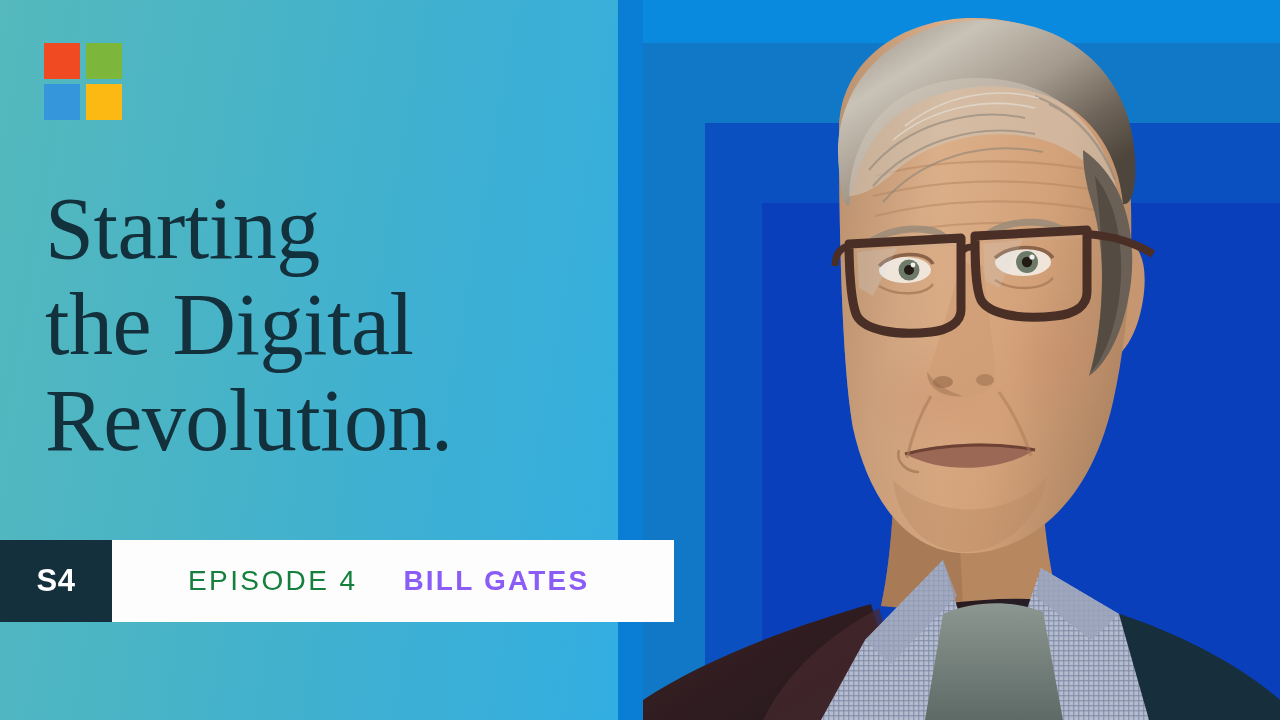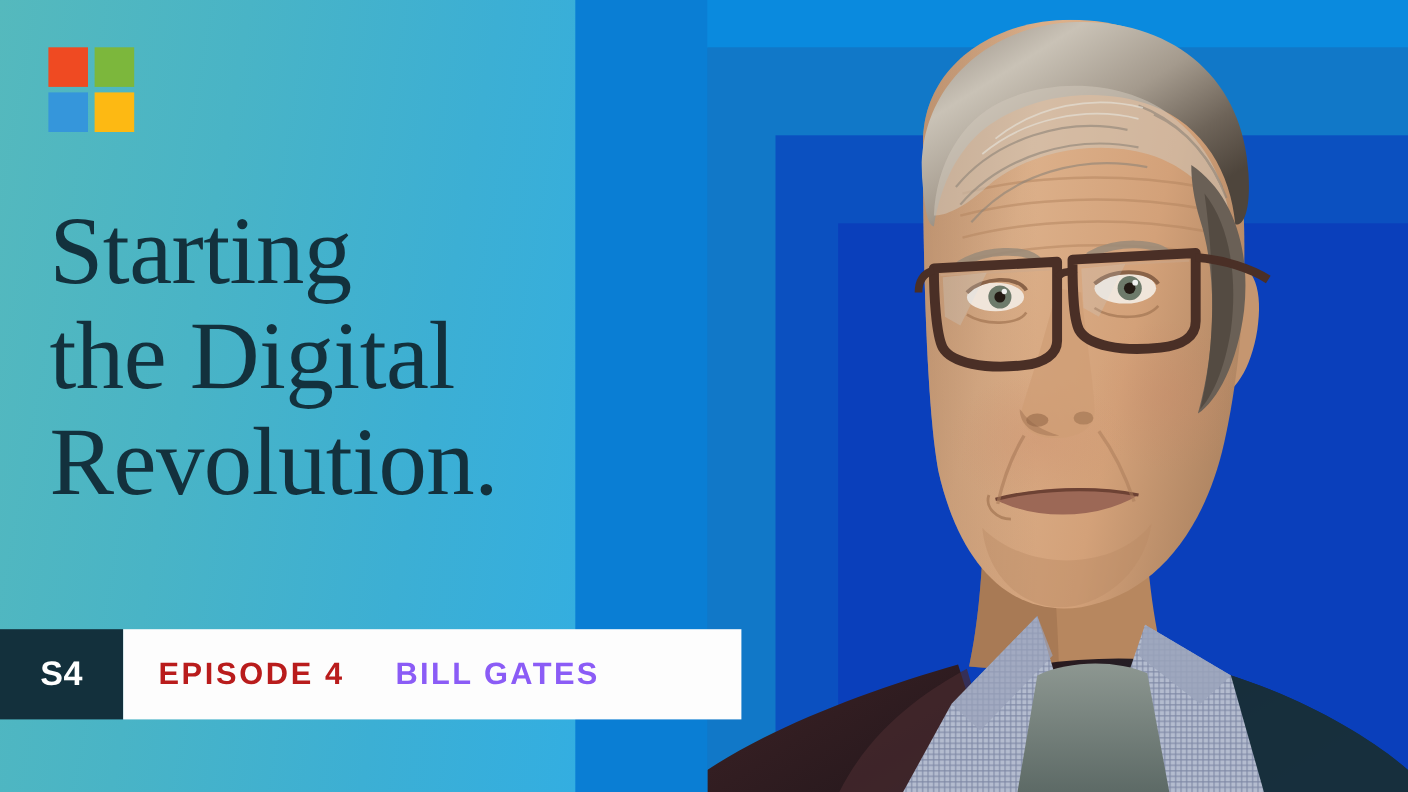--- a/index.html
+++ b/index.html
@@ -16,50 +16,50 @@
   #blue-outer{left:643px;top:43px;width:637px;height:677px;background:#1178c8;}
   #blue-mid{left:705px;top:123px;width:575px;height:597px;background:#0b50c0;}
   #blue-inner{left:762px;top:203px;width:518px;height:517px;background:#0a3fbb;}
 
   
   #portrait{position:absolute;left:643px;top:0;width:637px;height:720px;overflow:hidden;}
   #portrait svg{display:block;width:637px;height:720px;}
 
   
   #left-panel{
-    position:absolute;left:0;top:0;width:523px;height:720px;
+    position:absolute;left:0;top:0;width:618px;height:720px;
     background:linear-gradient(100deg,#55b9bd 0%,#49b4c6 35%,#3cafd4 70%,#33aee1 100%);
   }
 
   
   #ms-logo{position:absolute;left:44px;top:43px;width:78px;height:77px;}
   #ms-logo span{position:absolute;width:36px;height:36px;display:block;}
   #ms-sq-red{left:0;top:0;background:#ef4a22;}
   #ms-sq-green{left:42px;top:0;background:#7cb73c;}
   #ms-sq-blue{left:0;top:41px;background:#3596db;}
   #ms-sq-yellow{left:42px;top:41px;background:#fdb913;}
 
   
   #title{
     position:absolute;left:45px;top:181px;width:590px;
     font-family:"Liberation Serif","DejaVu Serif",serif;
     font-size:88px;line-height:96px;color:#13313d;
     letter-spacing:-0.5px;font-weight:400;white-space:pre-line;
   }
 
   
-  #banner{position:absolute;left:0;top:572px;height:82px;display:flex;align-items:stretch;border-radius:12px;}
+  #banner{position:absolute;left:0;top:540px;height:82px;display:flex;align-items:stretch;border-radius:12px;}
   #season-box{
     width:112px;background:#13303c;display:flex;align-items:center;justify-content:center;
   }
   #season-label{color:#ffffff;font-size:31px;font-weight:700;letter-spacing:0.5px;}
   #episode-box{
     width:530px;background:#fdfdfd;display:flex;align-items:center;padding-left:32px;gap:46px;
   }
-  #episode-label{color:#b91c1c;font-size:28px;font-weight:700;letter-spacing:2.4px;}
+  #episode-label{color:#15803d;font-size:28px;font-weight:400;letter-spacing:2.4px;margin-left:44px;}
   #guest-label{color:#8b5cf6;font-size:28px;font-weight:700;letter-spacing:2.2px;}
 </style>
 </head>
 <body>
 
 <div id="stage">
 
   <div id="right-panel">
     <div class="blue-layer" id="blue-top-strip"></div>
     <div class="blue-layer" id="blue-outer"></div>

